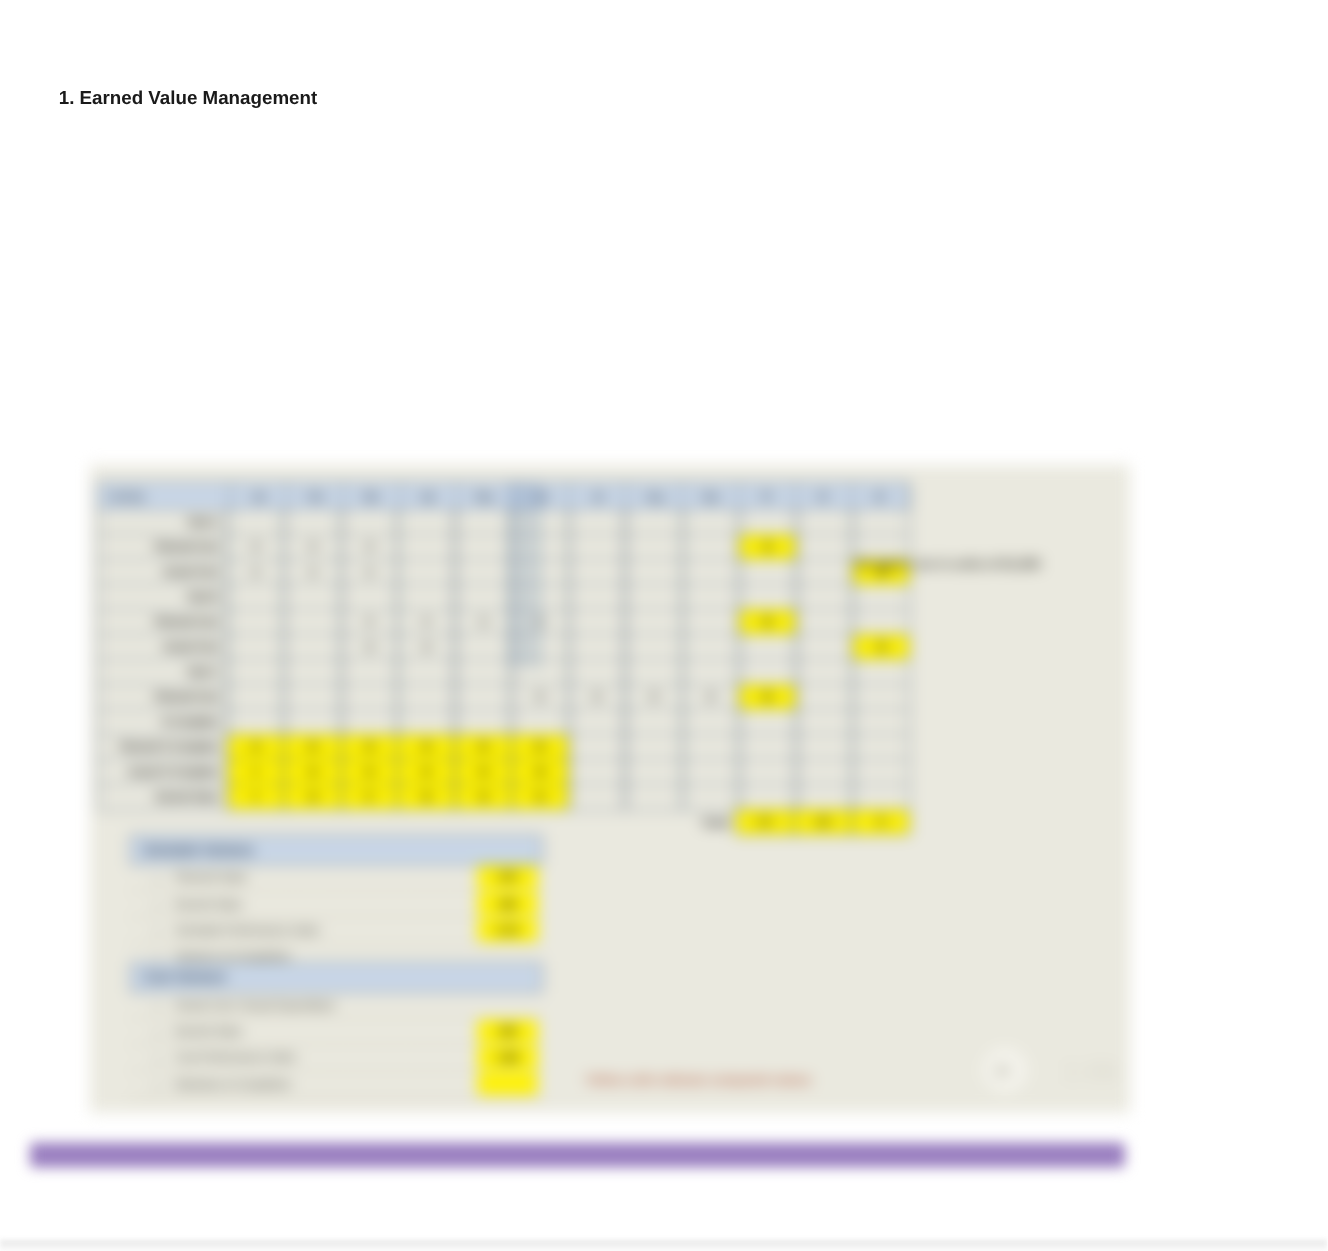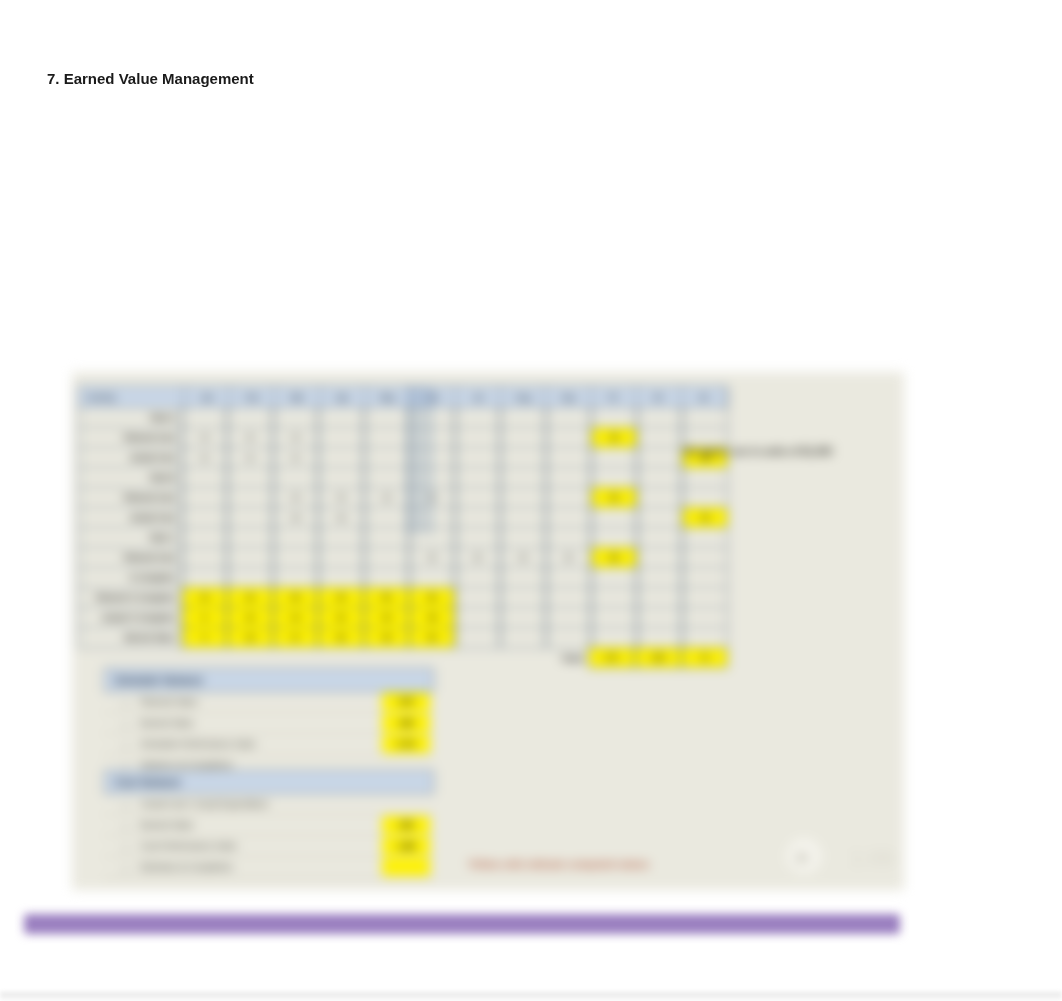--- a/index.html
+++ b/index.html
@@ -190,21 +190,21 @@
     top:14px;
     width:28px;
     height:148px;
     background:rgba(80,110,160,0.18);
     pointer-events:none;
   }
 </style>
 </head>
 <body>
 
-<div class="heading">7. Earned Value Management</div>
+<div class="heading">1. Earned Value Management</div>
 
 <div class="slide">
 
   <div class="top-table">
     <div class="tt-header">
       <div class="hcell wide">Activity</div>
       <div class="hcell">Jan</div>
       <div class="hcell">Feb</div>
       <div class="hcell">Mar</div>
       <div class="hcell">Apr</div>

